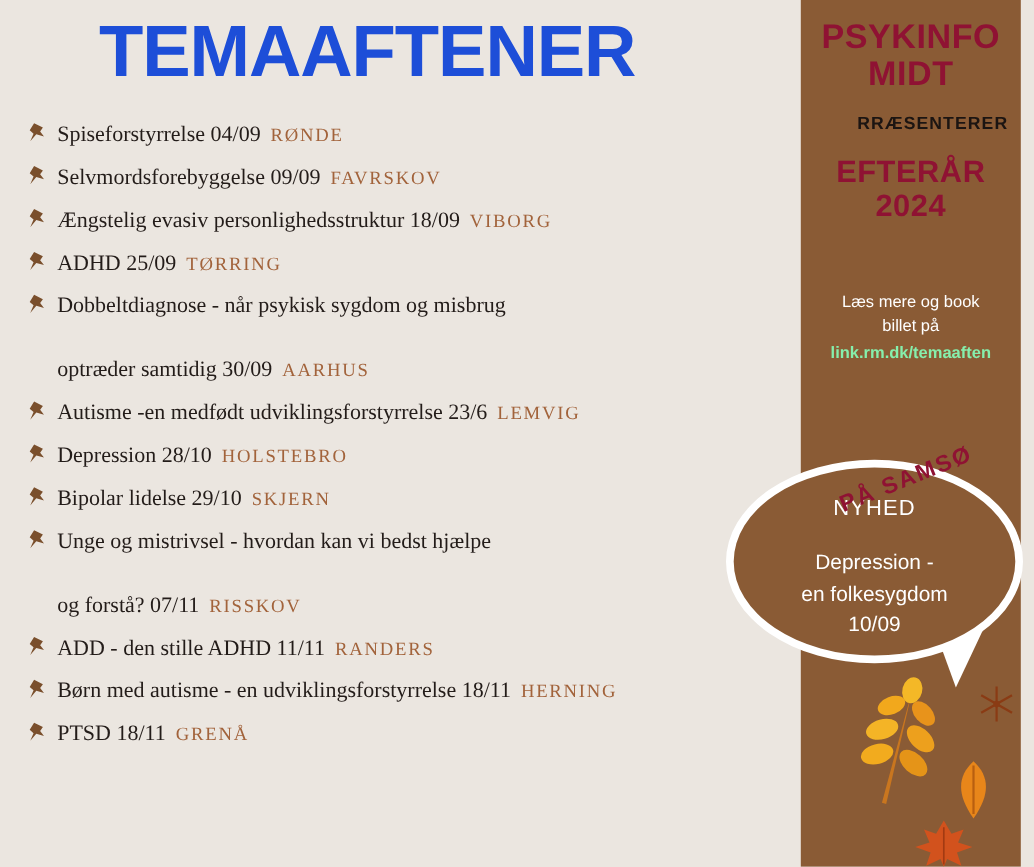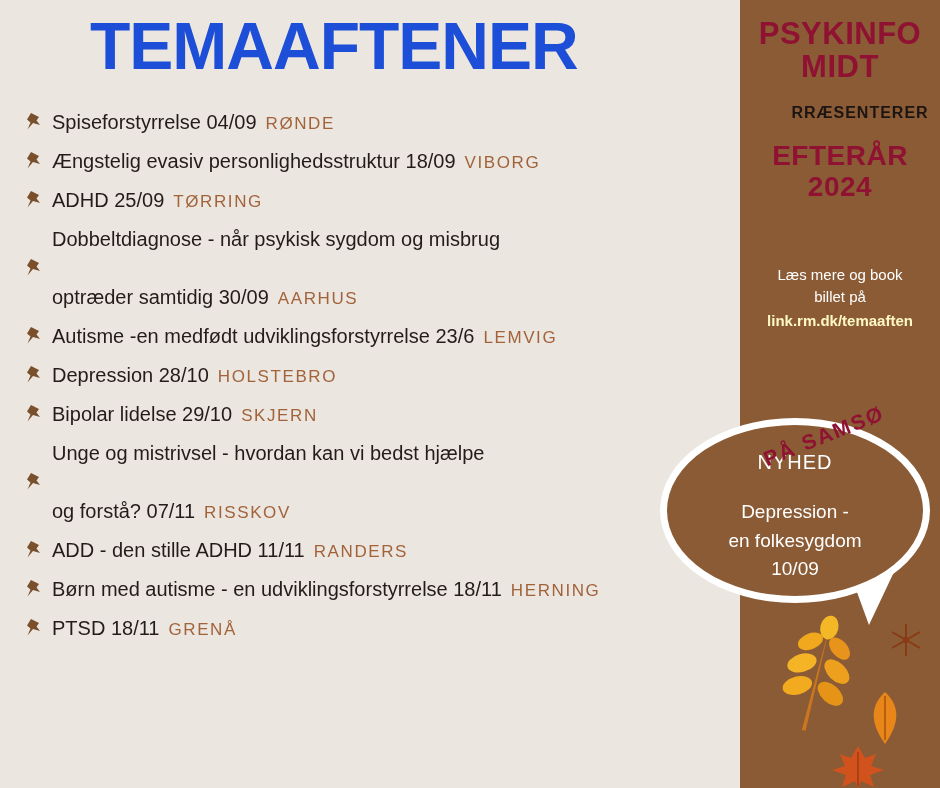--- a/index.html
+++ b/index.html
@@ -17,21 +17,21 @@
     position: relative;
     width: 940px;
     height: 788px;
     background: #ebe6e0;
     overflow: hidden;
   }
   
   .right-col {
     position: absolute;
     top: 0;
-    right: 0;
+    right: 12px;
     width: 200px;
     height: 788px;
     background: #8a5b35;
   }
   .right-inner {
     position: absolute;
     top: 0; left: 0;
     width: 200px;
     text-align: center;
     padding-top: 18px;
@@ -61,21 +61,21 @@
     margin-top: 18px;
   }
   .booknote {
     color: #ffffff;
     font-size: 15px;
     line-height: 1.45;
     margin-top: 62px;
     padding: 0 8px;
   }
   .booklink {
-    color: #fef9c3;
+    color: #86efac;
     font-size: 15px;
     font-weight: bold;
     display: block;
     margin-top: 2px;
   }
   
   .title {
     position: absolute;
     left: 90px;
     top: 8px;
@@ -87,23 +87,24 @@
   }
   
   .list {
     position: absolute;
     left: 22px;
     top: 108px;
     width: 720px;
   }
   .item {
     display: flex;
-    align-items: center;
+    align-items: flex-start;
     margin-bottom: 11px;
     min-height: 28px;
+    font-family: Liberation Serif, serif;
   }
   .pin {
     width: 30px;
     flex: 0 0 30px;
     padding-top: 2px;
   }
   .pin svg { display: block; }
   .item-text {
     font-size: 20px;
     color: #231c19;
@@ -214,20 +215,32 @@
             <g fill="#7a4f2c">
               <path d="M9 2 L17 6 L14.5 9.5 L18 14 L11 12 L5.5 18.5 L8.5 11.5 L5 8.5 L9 2 Z"></path>
             </g>
           </svg>
       </span>
       <span class="item-text">
         <span>Spiseforstyrrelse 04/09</span><span class="city">RØNDE</span>
       </span>
     </div>
 
+    <div class="item">
+      <span class="pin">
+        <svg width="24" height="24" viewBox="0 0 24 24">
+            <g fill="#7a4f2c">
+              <path d="M9 2 L17 6 L14.5 9.5 L18 14 L11 12 L5.5 18.5 L8.5 11.5 L5 8.5 L9 2 Z"></path>
+            </g>
+          </svg>
+      </span>
+      <span class="item-text">
+        <span>Selvmordsforebyggelse 09/09</span><span class="city">FAVRSKOV</span>
+      </span>
+    </div>
 
     <div class="item">
       <span class="pin">
         <svg width="24" height="24" viewBox="0 0 24 24">
             <g fill="#7a4f2c">
               <path d="M9 2 L17 6 L14.5 9.5 L18 14 L11 12 L5.5 18.5 L8.5 11.5 L5 8.5 L9 2 Z"></path>
             </g>
           </svg>
       </span>
       <span class="item-text">

